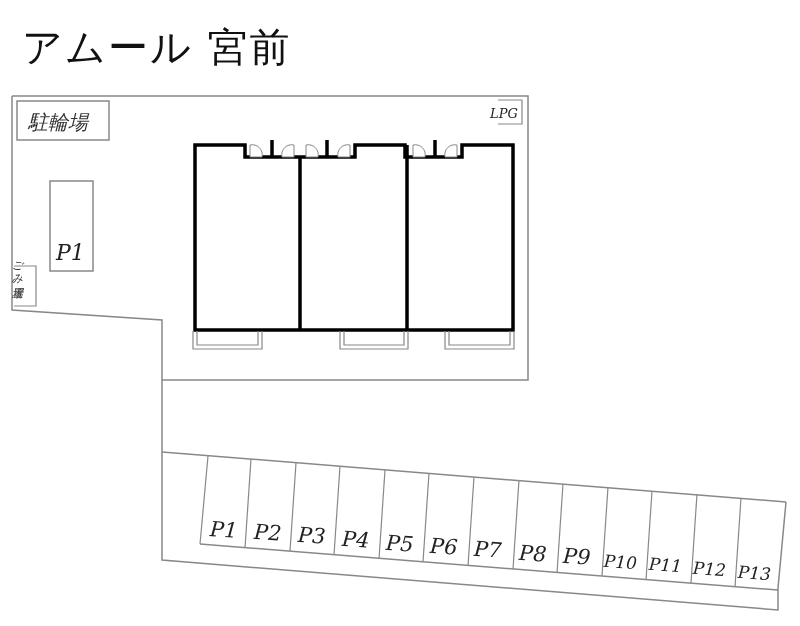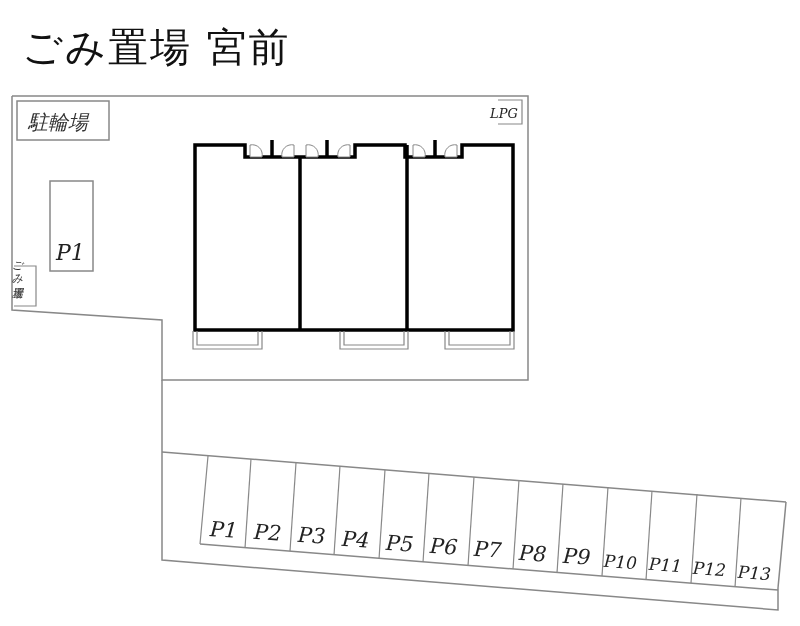--- a/index.html
+++ b/index.html
@@ -5,21 +5,21 @@
   html, body { margin:0; padding:0; background:#ffffff; }
   body { width:800px; height:626px; position:relative; overflow:hidden; font-family:"DejaVu Sans", sans-serif; }
   .title { position:absolute; left:22px; top:20px; font-size:40px; color:#111; letter-spacing:2px; font-family:"DejaVu Sans", sans-serif; font-weight:normal; }
   svg { position:absolute; left:0; top:0; }
   .lbl { font-family:"DejaVu Serif", serif; font-style:italic; fill:#222; }
   .jp { font-family:"DejaVu Sans", sans-serif; font-style:italic; fill:#333; }
 </style>
 </head>
 <body>
 
-<div class="title">ごみ置場 宮前</div>
+<div class="title">アムール 宮前</div>
 
 <svg width="800" height="626" viewBox="0 0 800 626">
 
   <polyline points="12,96 528,96 528,380 162,380 162,320 12,310 12,96" fill="none" stroke="#888" stroke-width="1.5"></polyline>
 
   <rect x="17" y="101" width="92" height="39" fill="none" stroke="#888" stroke-width="1.5"></rect>
   <text class="jp" x="28" y="129" font-size="20">駐輪場</text>
 
   <polyline points="498,100 522,100 522,124 498,124" fill="none" stroke="#888" stroke-width="1.2"></polyline>
   <text class="lbl" x="490" y="118" font-size="13">LPG</text>

